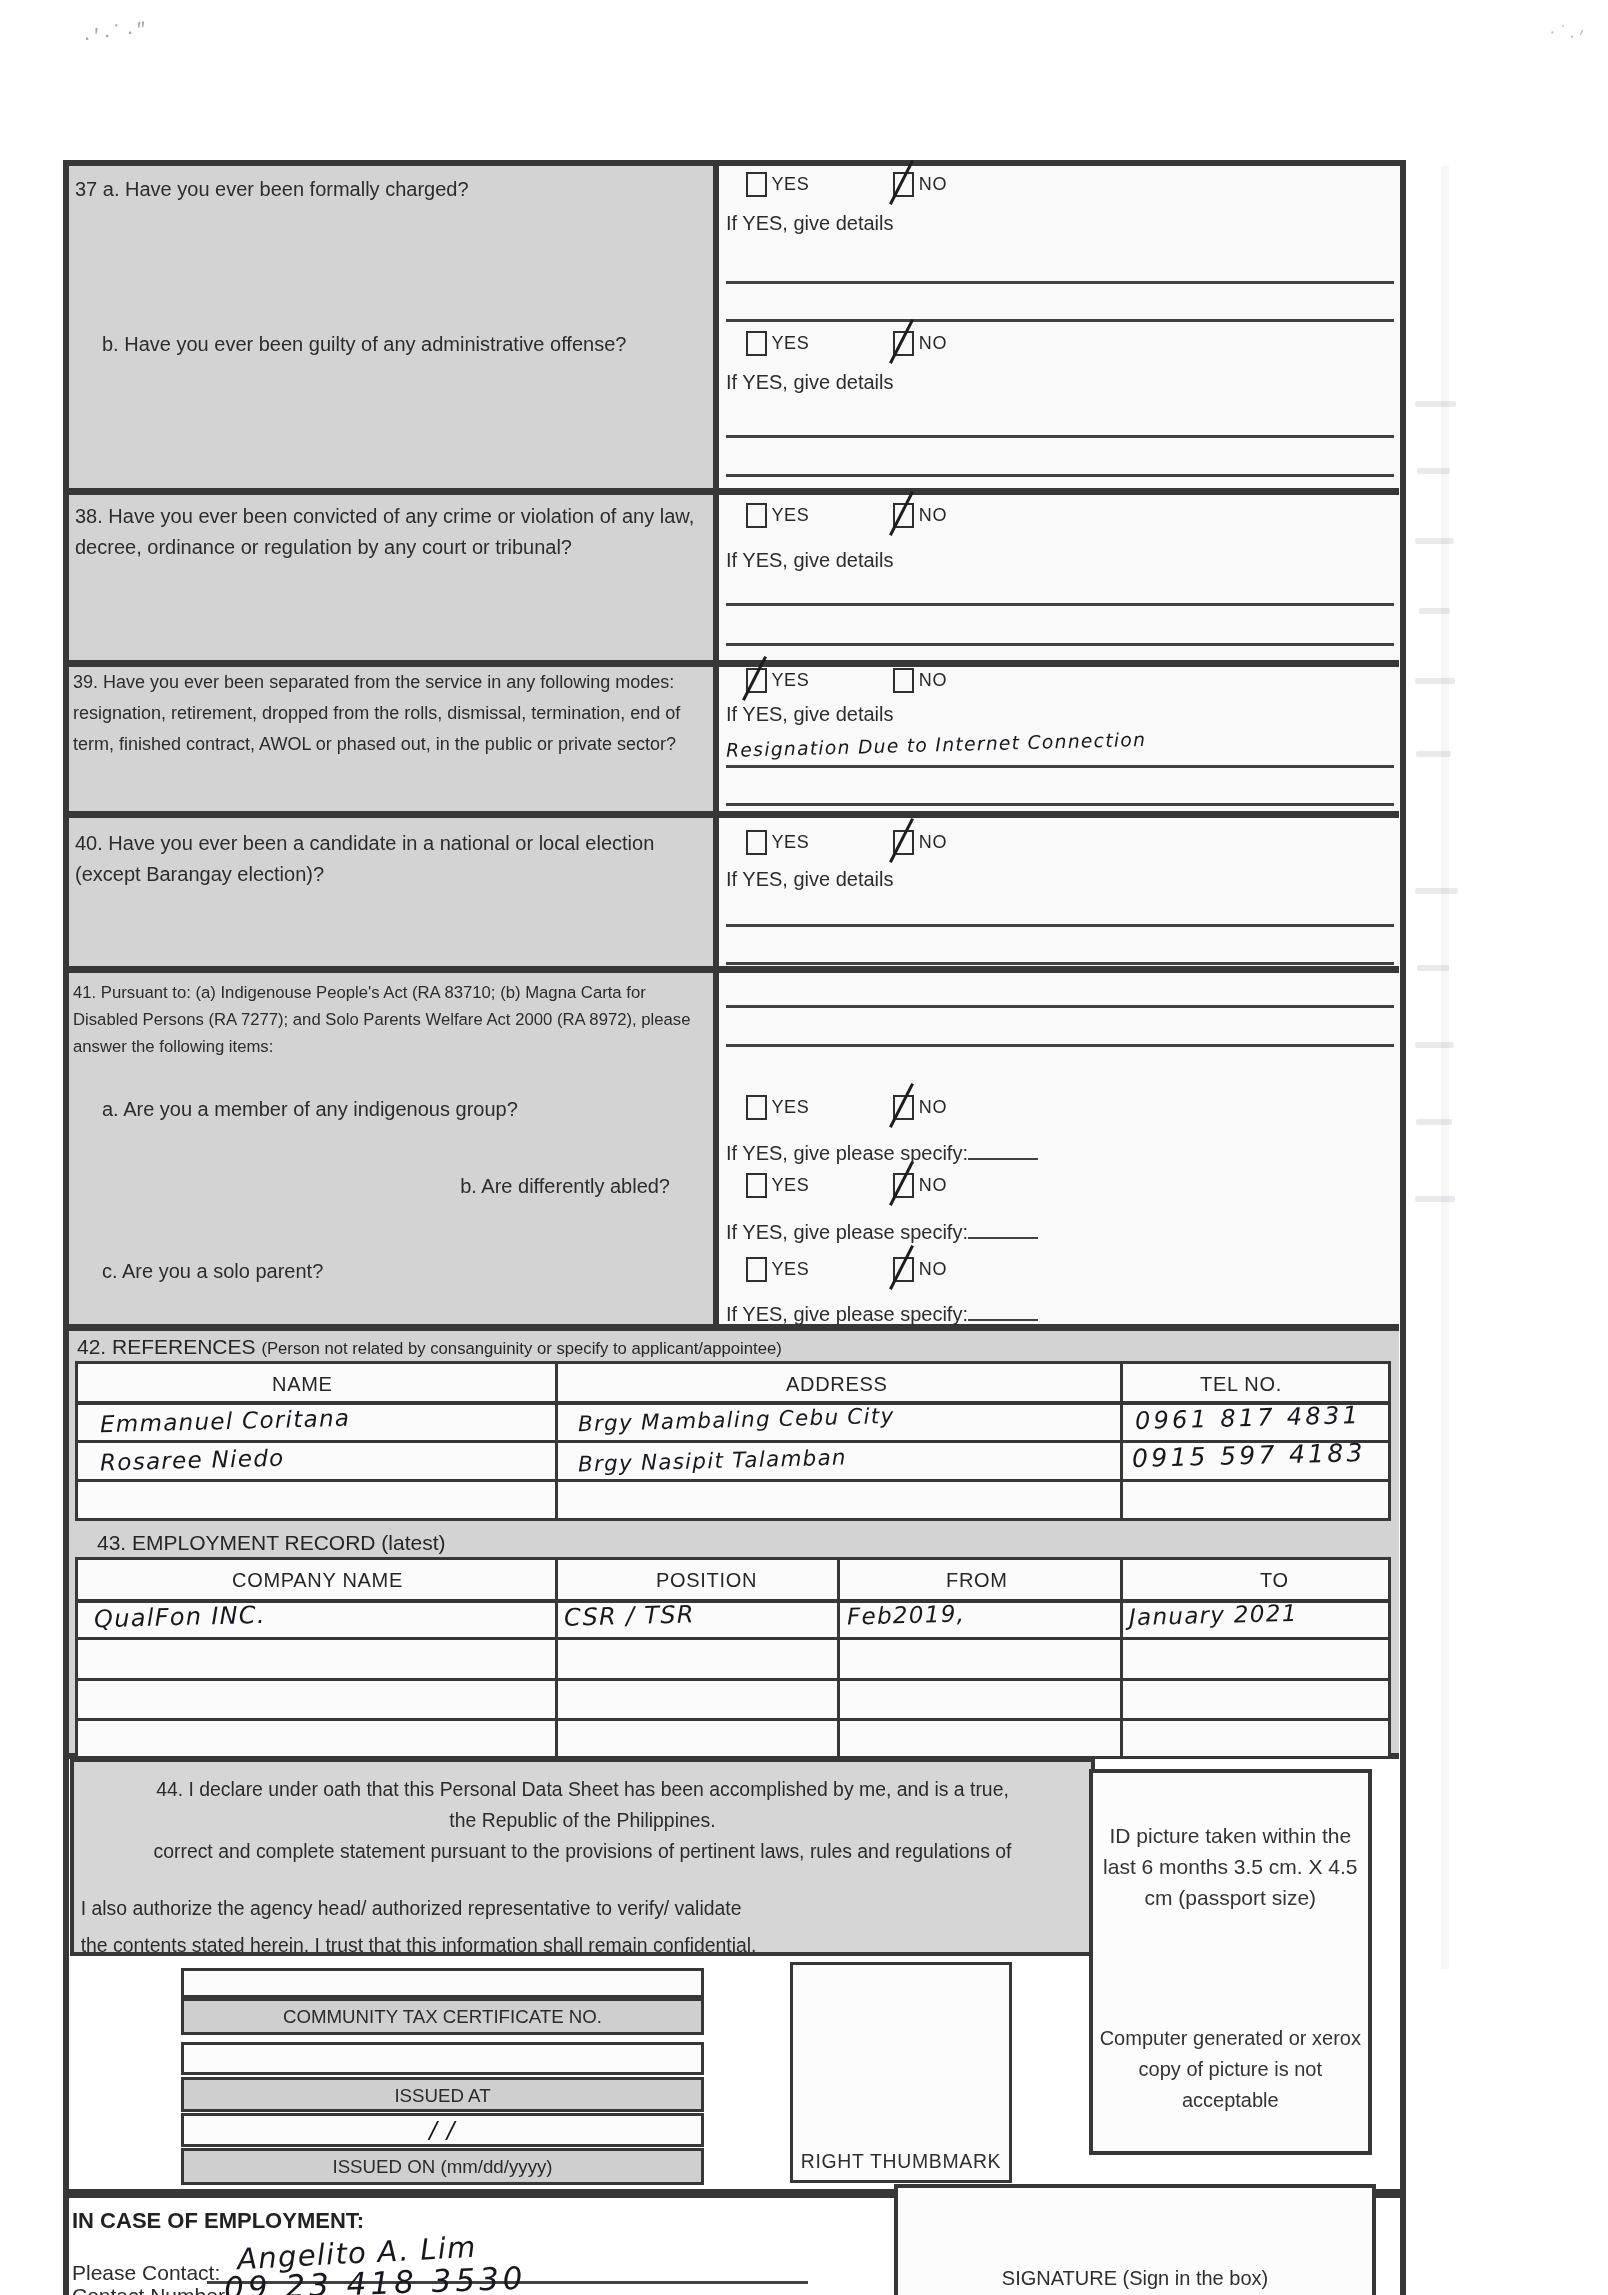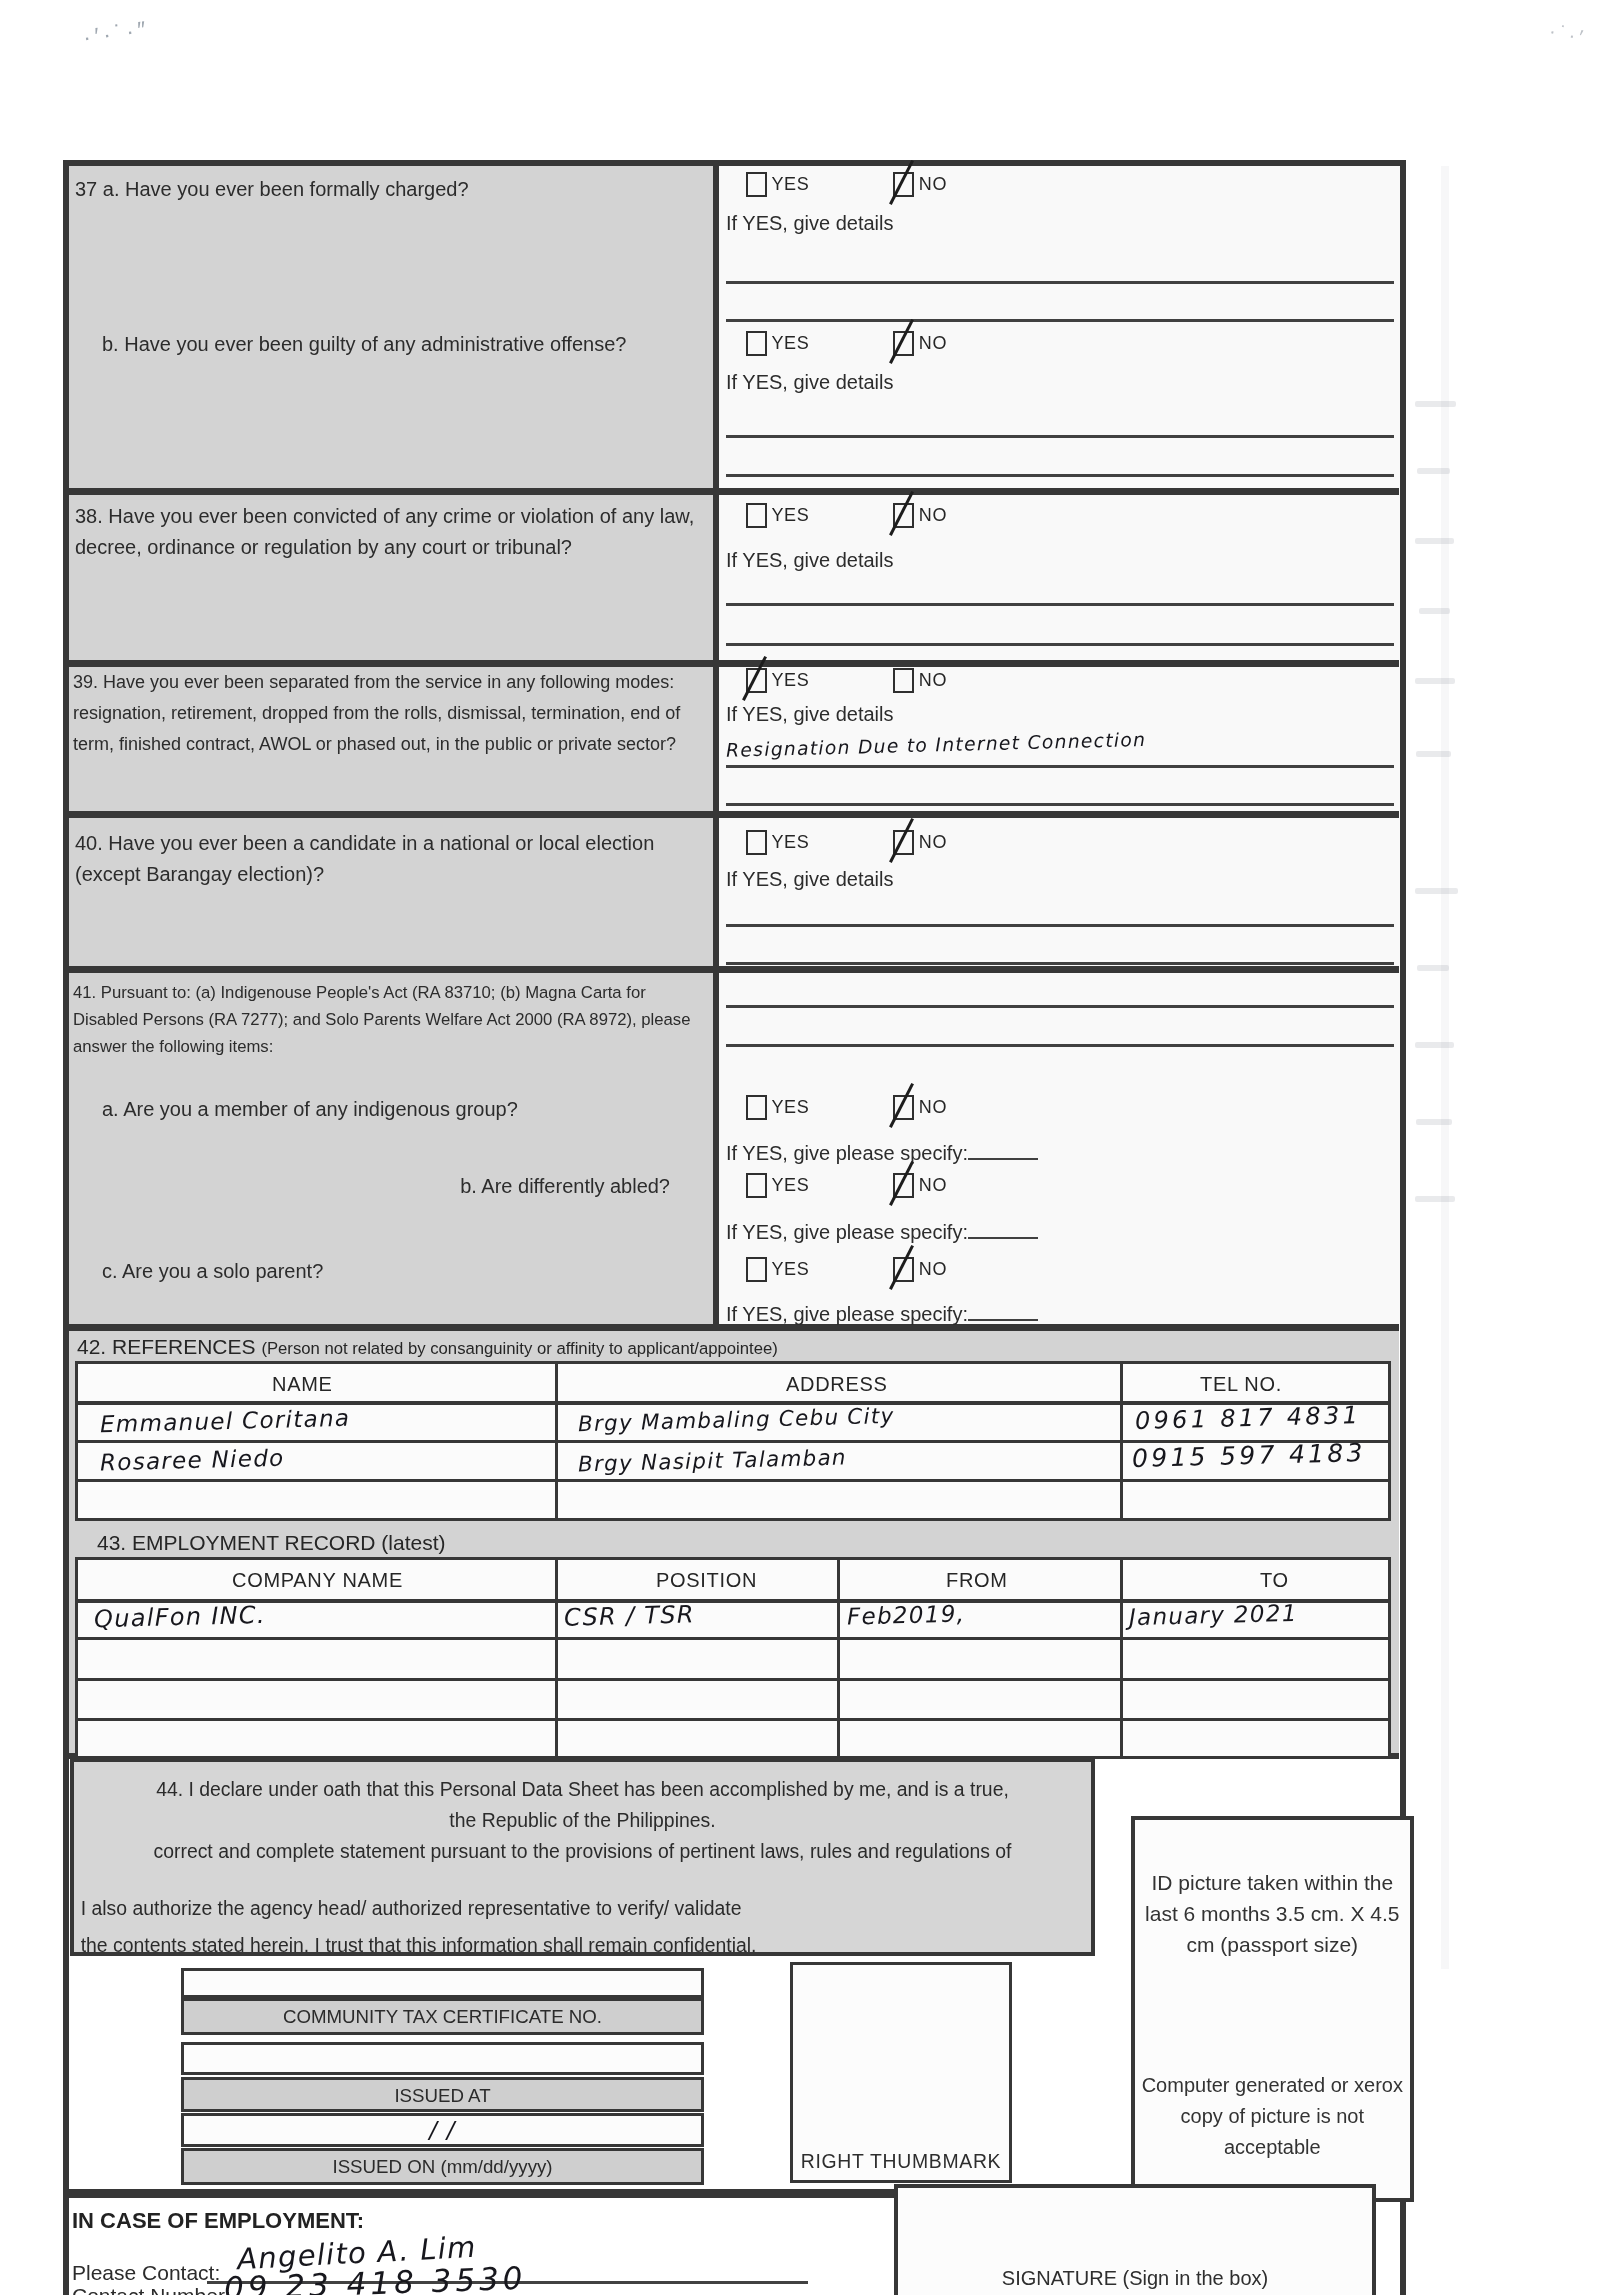--- a/index.html
+++ b/index.html
@@ -145,21 +145,21 @@
   <div class="ynrow" style="left:726px;top:1257px;">
     <span class="yng"><span class="cb"></span><span class="cbl">YES</span></span>
     <span class="yng"><span class="cb checked"></span><span class="cbl">NO</span></span>
   </div>
   <div class="ifyes" style="left:726px;top:1302px;">
     <span>If YES, give please specify:</span><span class="specline"></span>
   </div>
 
   <div class="bandtitle" style="left:77px;top:1335px;">
     <span>42. REFERENCES</span>
-    <span class="sub">(Person not related by consanguinity or affinity to applicant/appointee)</span>
+    <span class="sub">(Person not related by consanguinity or specify to applicant/appointee)</span>
   </div>
   <div class="tablebox" style="left:75px;top:1361px;width:1310px;height:154px;">
     <div class="bline" style="left:477px;top:0;width:3.3px;height:154px;"></div>
     <div class="bline" style="left:1042px;top:0;width:3.3px;height:154px;"></div>
     <div class="bline" style="left:0;top:37px;width:1310px;height:4px;"></div>
     <div class="bline" style="left:0;top:76px;width:1310px;height:3.3px;"></div>
     <div class="bline" style="left:0;top:115px;width:1310px;height:3.3px;"></div>
     <div class="th" style="left:194px;top:8.7px;">NAME</div>
     <div class="th" style="left:708px;top:8.7px;">ADDRESS</div>
     <div class="th" style="left:1122px;top:8.7px;">TEL NO.</div>
@@ -195,21 +195,21 @@
   <div class="declbox" style="left:70px;top:1758px;width:1017px;height:190px;">
     <div style="text-align:center;padding:12px 9.4px 0 9.4px;">
       <div>44. I declare under oath that this Personal Data Sheet has been accomplished by me, and is a true,</div>
       <div>the Republic of the Philippines.</div>
       <div>correct and complete statement pursuant to the provisions of pertinent laws, rules and regulations of</div>
     </div>
     <div style="position:absolute;left:6.7px;top:131px;">I also authorize the agency head/ authorized representative to verify/ validate</div>
     <div style="position:absolute;left:6.7px;top:168px;">the contents stated herein. I trust that this information shall remain confidential.</div>
   </div>
 
-  <div class="bigbox" style="left:1131px;top:1769px;width:275px;height:378px;margin-top:47px;">
+  <div class="bigbox" style="left:1089px;top:1769px;width:275px;height:378px;">
     <div style="position:absolute;left:5.3px;top:47px;width:264px;text-align:center;font-size:21px;line-height:31px;color:#333;">ID picture taken within the last 6 months 3.5 cm. X 4.5 cm (passport size)</div>
     <div style="position:absolute;left:5.3px;top:250px;width:264px;text-align:center;font-size:20px;line-height:31px;color:#333;">Computer generated or xerox copy of picture is not acceptable</div>
   </div>
 
   <div class="certwhite" style="left:181px;top:1968px;width:517px;height:24px;"></div>
   <div class="certbar" style="left:181px;top:1998px;width:517px;height:31px;">
     <div style="margin-top:5.3px;">COMMUNITY TAX CERTIFICATE NO.</div>
   </div>
   <div class="certwhite" style="left:181px;top:2042px;width:517px;height:27px;"></div>
   <div class="certbar" style="left:181px;top:2077px;width:517px;height:29px;">

